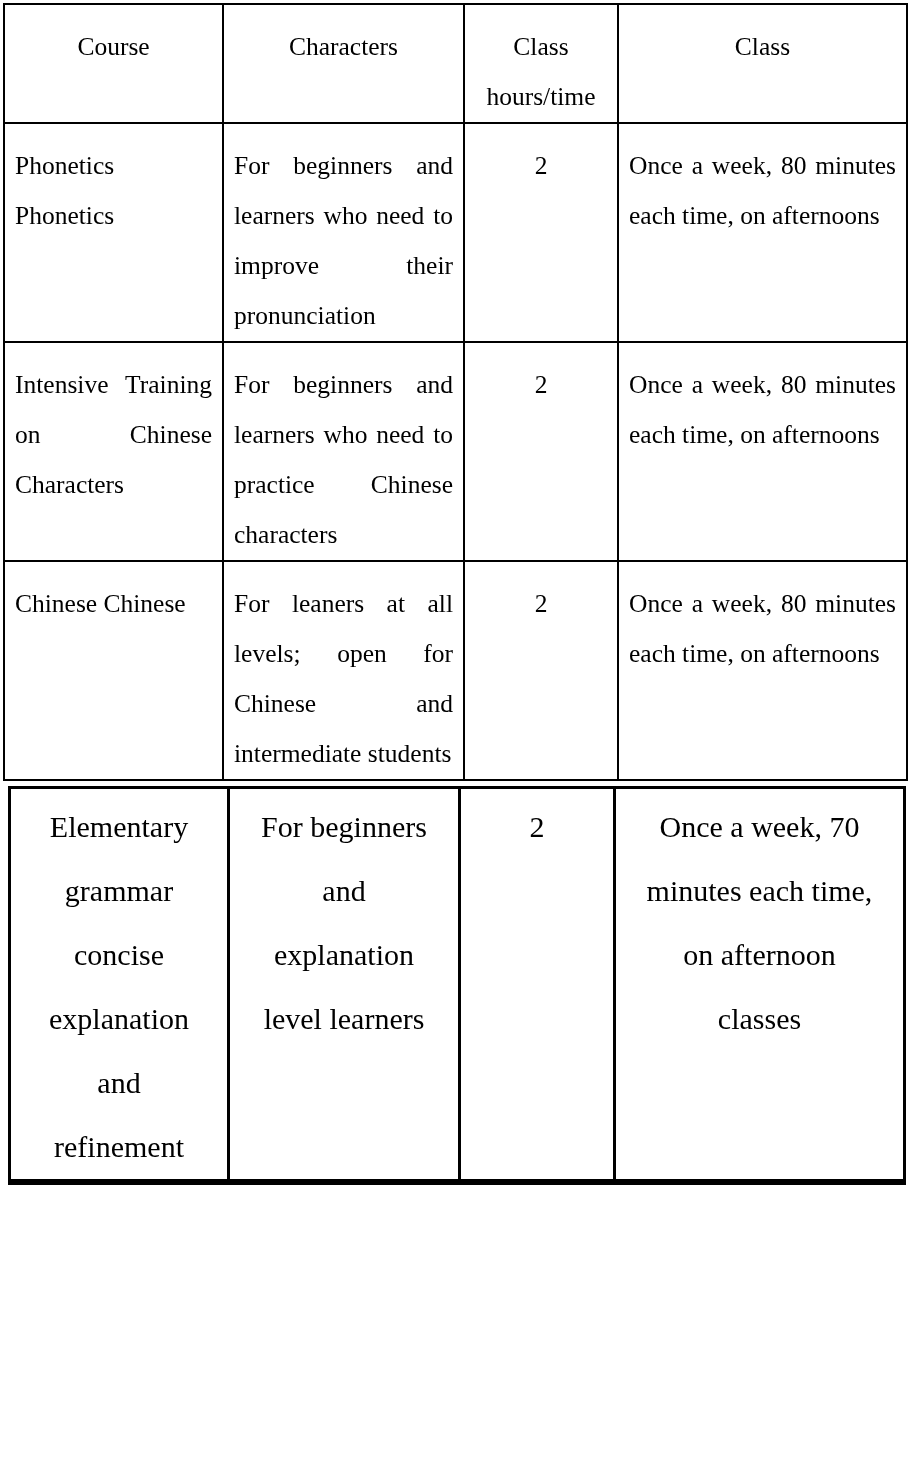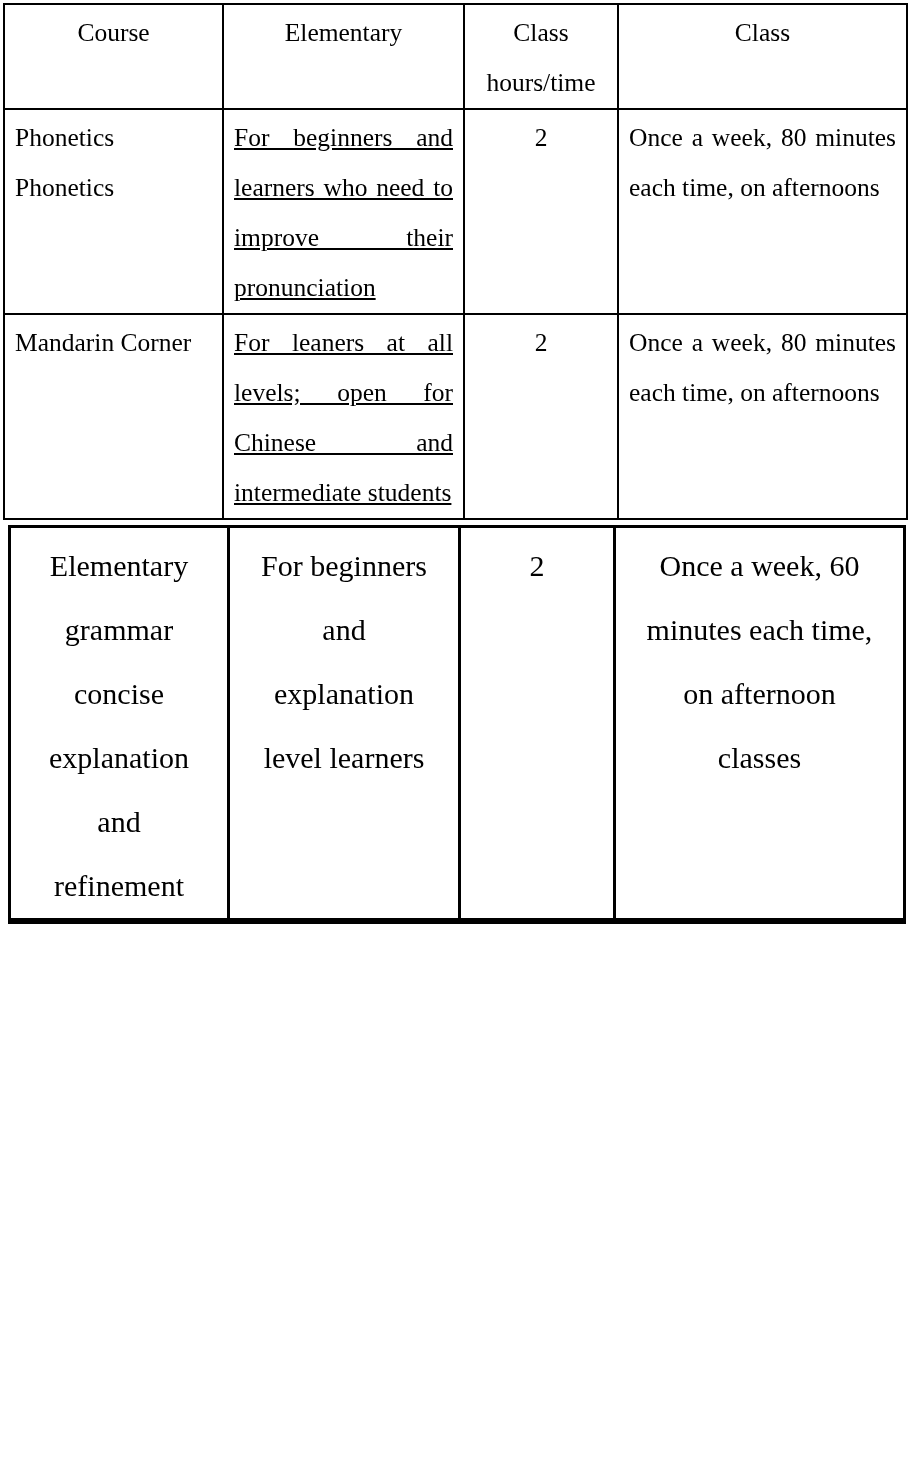--- a/index.html
+++ b/index.html
@@ -21,29 +21,29 @@
     width: 903px;
     margin: 3px 0 0 3px;
     font-size: 25.5px;
   }
   table.course-table th,
   table.course-table td {
     border: 2px solid #000000;
     vertical-align: top;
     line-height: 50px;
     font-weight: normal;
-    padding: 3px 10px 0 10px;
+    padding: 17px 10px 0 10px;
     overflow: hidden;
   }
   table.course-table th {
     text-align: center;
     height: 100px;
   }
   td.c-course  { text-align: justify; padding-left: 16px; padding-right: 16px; }
-  td.c-desc    { text-align: justify; text-decoration: underline; }
+  td.c-desc    { text-align: justify; }
   td.c-hours   { text-align: center; }
   td.c-time    { text-align: justify; }
   .indent      { text-indent: 20px; }
 
   
   table.grammar-table {
     border-collapse: collapse;
     table-layout: fixed;
     width: 895px;
     margin: 5px 0 6px 8px;
@@ -65,47 +65,53 @@
 <table class="course-table">
   <colgroup>
     <col style="width:219px">
       <col style="width:241px">
       <col style="width:154px">
       <col style="width:289px">
   </colgroup>
   <tbody>
       <tr>
     <th>Course</th>
-    <th>Elementary</th>
+    <th>Characters</th>
     <th>Class hours/time</th>
     <th>Class</th>
   </tr>
   <tr>
     <td class="c-course">Phonetics Phonetics</td>
     <td class="c-desc">For beginners and learners who need to improve their pronunciation</td>
     <td class="c-hours">2</td>
     <td class="c-time">Once a week, 80 minutes each time, on afternoons</td>
   </tr>
   <tr>
-    <td class="c-course">Mandarin Corner</td>
+    <td class="c-course">Intensive Training on Chinese Characters</td>
+    <td class="c-desc">For beginners and learners who need to practice Chinese characters</td>
+    <td class="c-hours">2</td>
+    <td class="c-time">Once a week, 80 minutes each time, on afternoons</td>
+  </tr>
+  <tr>
+    <td class="c-course">Chinese Chinese</td>
     <td class="c-desc">For leaners at all levels; open for Chinese and intermediate students</td>
     <td class="c-hours">2</td>
     <td class="c-time">Once a week, 80 minutes each time, on afternoons</td>
   </tr>
 </tbody>
   </table>
 
 <table class="grammar-table">
   <colgroup>
     <col style="width:219px">
       <col style="width:231px">
       <col style="width:155px">
       <col style="width:290px">
   </colgroup>
   <tbody>
       <tr>
     <td>Elementary grammar concise explanation and refinement</td>
     <td>For beginners and explanation level learners</td>
     <td>2</td>
-    <td>Once a week, 60 minutes each time, on afternoon classes</td>
+    <td>Once a week, 70 minutes each time, on afternoon classes</td>
   </tr>
 </tbody>
   </table>
 
 </body></html>

